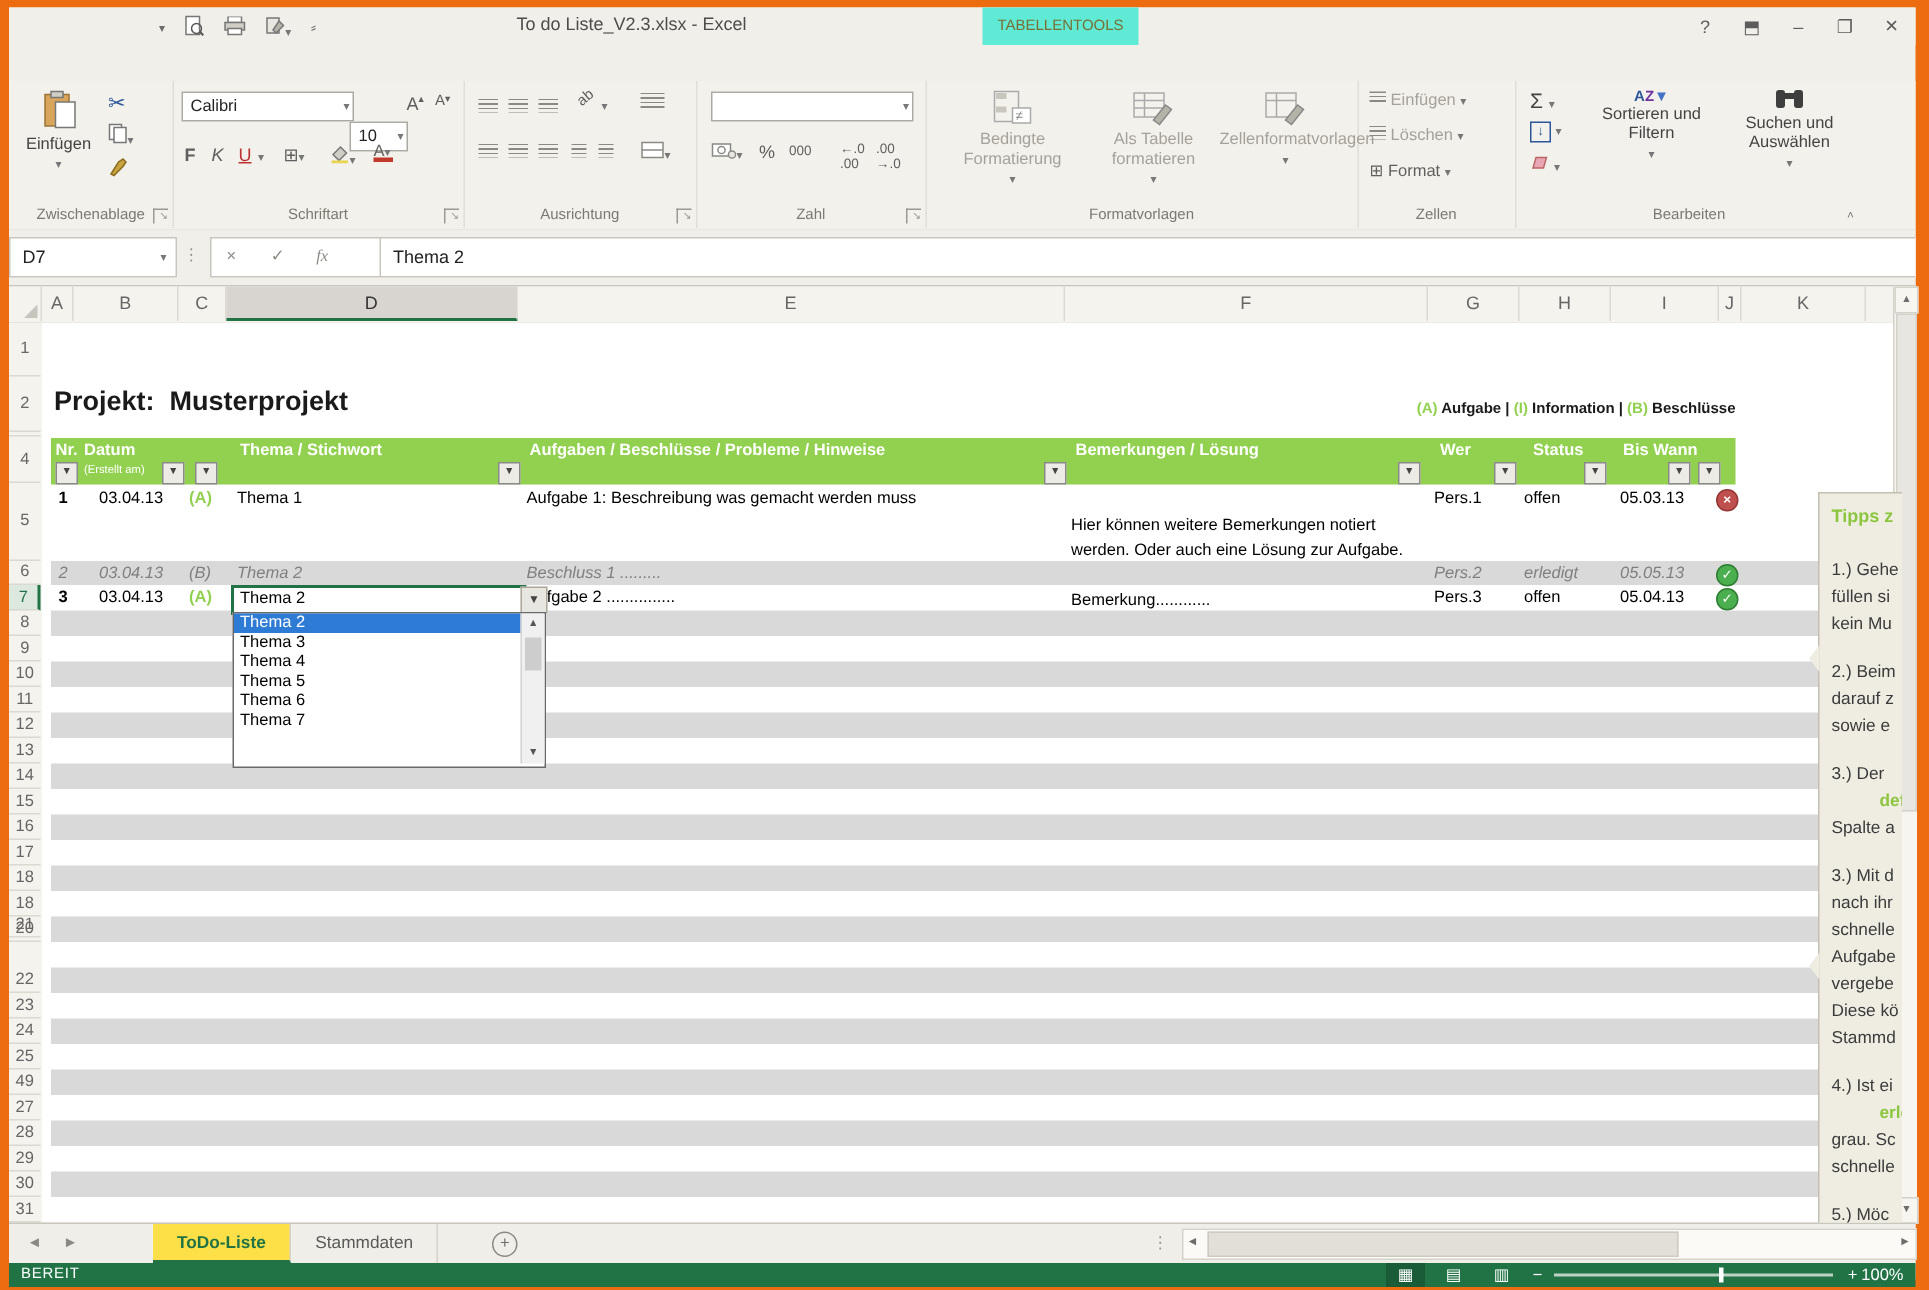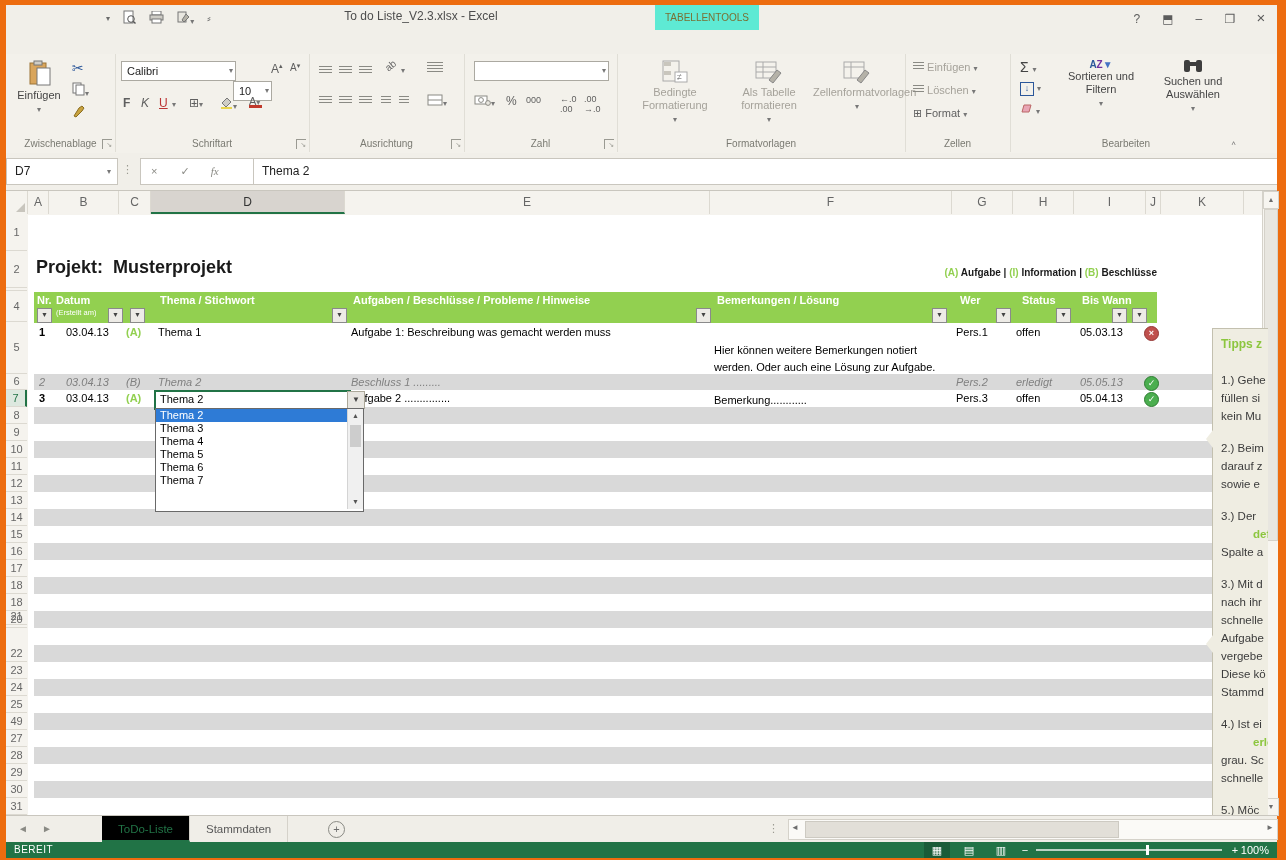--- a/index.html
+++ b/index.html
@@ -67,21 +67,21 @@
   .tipline{padding-left:8px;line-height:18px;font-size:11.5px;color:#3b3b3b;white-space:nowrap;}
   .tipline.green{color:#8CC63E;font-weight:bold;padding-left:40px;}
   .tipgap{height:14px;}
   #tips-title{padding:8px 0 20px 8px;color:#8CC63E;font-weight:bold;font-size:12px;white-space:nowrap;}
   
   #vscroll{position:absolute;left:1256px;top:186px;width:15px;height:624px;background:#F7F5F0;border-left:1px solid #D5D2CA;}
   .sbtn{position:absolute;left:0;width:14px;height:16px;background:#F7F5F0;border:1px solid #D5D2CA;color:#6d6d6d;font-size:7px;text-align:center;line-height:15px;}
   
   #tabbar{position:absolute;left:0;top:810px;width:100%;height:27px;background:#F0EEE8;border-top:1px solid #C9C6BE;}
   .stab{display:inline-block;height:26px;line-height:26px;padding:0 16px;font-size:11.5px;color:#595959;border-right:1px solid #D5D2CA;}
-  .stab.active{background:#000000;color:#217346;font-weight:normal;border-bottom:2px solid #217346;height:24px;}
+  .stab.active{background:#fde047;color:#217346;font-weight:bold;border-bottom:2px solid #217346;height:24px;}
   
   #statusbar{position:absolute;left:0;top:837px;width:100%;height:16px;background:#217346;color:#fff;}
   .vicon{position:absolute;top:0;width:26px;height:16px;text-align:center;color:#fff;font-size:11px;line-height:16px;}
 </style>
 </head>
 <body>
 
 <div id="stage">
 <div id="win">
 

